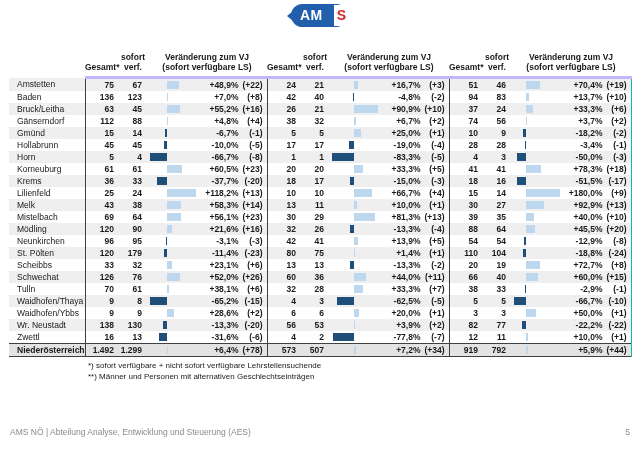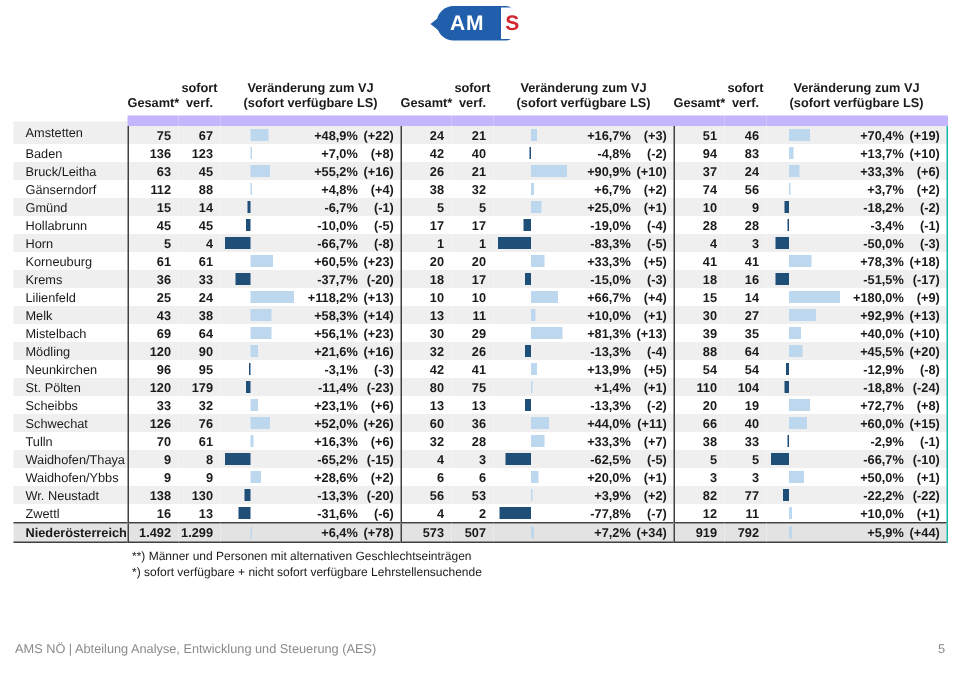--- a/index.html
+++ b/index.html
@@ -42,21 +42,21 @@
   col.c-label { width: 76px; }
   col.c-t { width: 34px; }
   col.c-s { width: 28px; }
   col.c-c { width: 120px; }
   thead th { font-weight: bold; text-align: center; vertical-align: bottom; }
   .grp-inner {
     font-size: 9px; font-weight: bold;
     border-bottom: 1px solid #4a4a4a;
     margin: 0 5px; padding: 2px 0 3px;
   }
-  th.colh { font-size: 8.5px; line-height: 9.5px; padding: 3px 0 4px; border-bottom: 7px solid #c4b5fd; }
+  th.colh { font-size: 8.5px; line-height: 9.5px; padding: 3px 0 4px; border-bottom: 3px solid #c4b5fd; }
   tbody td { height: 12px; font-size: 8.5px; line-height: 12px; white-space: nowrap; }
   tbody tr:nth-child(odd) { background: #efefef; }
   td.label { padding-left: 8px; }
   td.num { text-align: right; font-weight: bold; padding-right: 5px; }
   td.gs { border-left: 1px solid #404040; }
   tbody td:last-child { border-right: 1px solid #14b8a6; }
   tr.total-row { background: #e3e3e3 !important; border-top: 1px solid #404040; border-bottom: 1.5px solid #404040; }
   tr.total-row td.label { font-weight: bold; }
   .chg { display: flex; align-items: center; height: 12px; }
   .bar-wrap { width: 46px; height: 8px; position: relative; margin-left: 3px; flex: none; }
@@ -729,21 +729,21 @@
       </tr>
       <tr>
         <td class="label">Tulln</td>
         <td class="num gs">70</td>
         <td class="num">61</td>
         <td>
           <div class="chg">
             <div class="bar-wrap">
               <div class="bar" style="left: 16.5938px; width: 2.71174px; background: rgb(189, 215, 238);"></div>
             </div>
-            <span class="pct">+16,3%</span>
+            <span class="pct">+38,1%</span>
             <span class="dlt">(+6)</span>
           </div>
         </td>
         <td class="num gs">32</td>
         <td class="num">28</td>
         <td>
           <div class="chg">
             <div class="bar-wrap">
               <div class="bar" style="left: 21.9966px; width: 8.79334px; background: rgb(189, 215, 238);"></div>
             </div>
@@ -940,20 +940,20 @@
             </div>
             <span class="pct">+5,9%</span>
             <span class="dlt">(+44)</span>
           </div>
         </td>
       </tr>
     </tbody>
 </table>
 
 <div class="footnotes">
+  <div>*) sofort verfügbare + nicht sofort verfügbare Lehrstellensuchende</div>
   <div>**) Männer und Personen mit alternativen Geschlechtseinträgen</div>
-  <div>*) sofort verfügbare + nicht sofort verfügbare Lehrstellensuchende</div>
 </div>
 
 <div class="pagefoot">
   <span>AMS NÖ | Abteilung Analyse, Entwicklung und Steuerung (AES)</span>
   <span>5</span>
 </div>
 
 </body></html>

